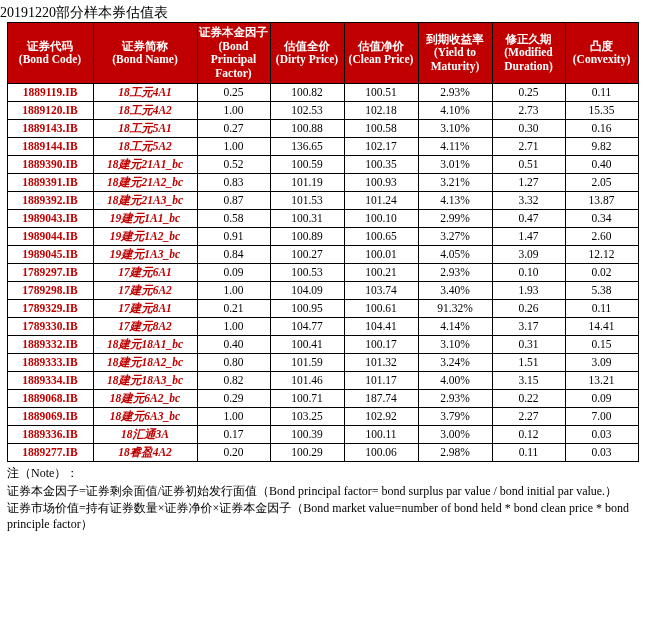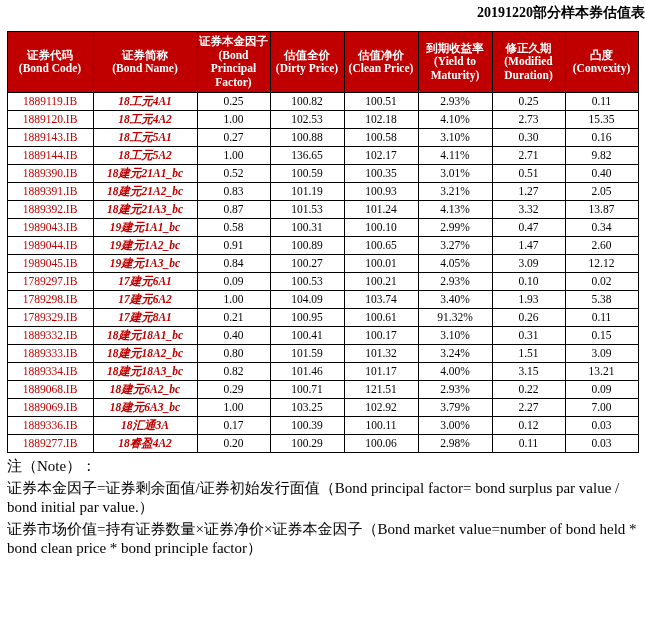--- a/index.html
+++ b/index.html
@@ -14,25 +14,25 @@
     overflow: hidden;
   }
   .page {
     width: 645px;
     height: 628px;
     position: relative;
     box-sizing: border-box;
     padding: 0;
   }
   .title {
-    text-align: right;
-    font-weight: bold;
+    text-align: left;
+    font-weight: normal;
     font-size: 14px;
     color: #000;
-    padding: 4px 0 9px 0;
+    padding: 4px 0 0 0;
     letter-spacing: 0px;
     font-family: "Liberation Serif", "DejaVu Serif", serif;
   }
   table.main {
     border-collapse: collapse;
     width: 631px;
     margin: 0 auto;
     table-layout: fixed;
   }
   table.main th, table.main td {
@@ -57,38 +57,38 @@
     display: block;
   }
   table.main tbody td {
     font-size: 11.5px;
     height: 17px;
     line-height: 15px;
     font-family: "Liberation Serif", "DejaVu Serif", serif;
   }
   td.code {
     color: #C00000;
-    font-weight: normal;
+    font-weight: bold;
     font-size: 11.5px;
     margin-top: 40px;
   }
   td.name {
     color: #C00000;
     font-weight: bold;
     font-size: 11.5px;
     font-style: italic;
   }
   td.num {
     color: #000000;
     font-size: 11.5px;
   }
   .notes {
     width: 631px;
     margin: 4px auto 0 auto;
-    font-size: 15px;
+    font-size: 12px;
     line-height: 1.30;
     color: #000;
     font-family: "Liberation Serif", "DejaVu Serif", serif;
   }
   .notes p {
     margin: 0 0 2px 0;
     text-align: left;
   }
   
   col.c0 { width: 86px; }
@@ -279,20 +279,30 @@
           <td class="code">1789329.IB</td>
           <td class="name">17建元8A1</td>
           <td class="num">0.21</td>
           <td class="num">100.95</td>
           <td class="num">100.61</td>
           <td class="num">91.32%</td>
           <td class="num">0.26</td>
           <td class="num">0.11</td>
         </tr>
         <tr>
+          <td class="code">1789330.IB</td>
+          <td class="name">17建元8A2</td>
+          <td class="num">1.00</td>
+          <td class="num">104.77</td>
+          <td class="num">104.41</td>
+          <td class="num">4.14%</td>
+          <td class="num">3.17</td>
+          <td class="num">14.41</td>
+        </tr>
+        <tr>
           <td class="code">1889332.IB</td>
           <td class="name">18建元18A1_bc</td>
           <td class="num">0.40</td>
           <td class="num">100.41</td>
           <td class="num">100.17</td>
           <td class="num">3.10%</td>
           <td class="num">0.31</td>
           <td class="num">0.15</td>
         </tr>
         <tr>
@@ -313,21 +323,21 @@
           <td class="num">101.17</td>
           <td class="num">4.00%</td>
           <td class="num">3.15</td>
           <td class="num">13.21</td>
         </tr>
         <tr>
           <td class="code">1889068.IB</td>
           <td class="name">18建元6A2_bc</td>
           <td class="num">0.29</td>
           <td class="num">100.71</td>
-          <td class="num">121.51</td>
+          <td class="num">187.74</td>
           <td class="num">2.93%</td>
           <td class="num">0.22</td>
           <td class="num">0.09</td>
         </tr>
         <tr>
           <td class="code">1889069.IB</td>
           <td class="name">18建元6A3_bc</td>
           <td class="num">1.00</td>
           <td class="num">103.25</td>
           <td class="num">102.92</td>

